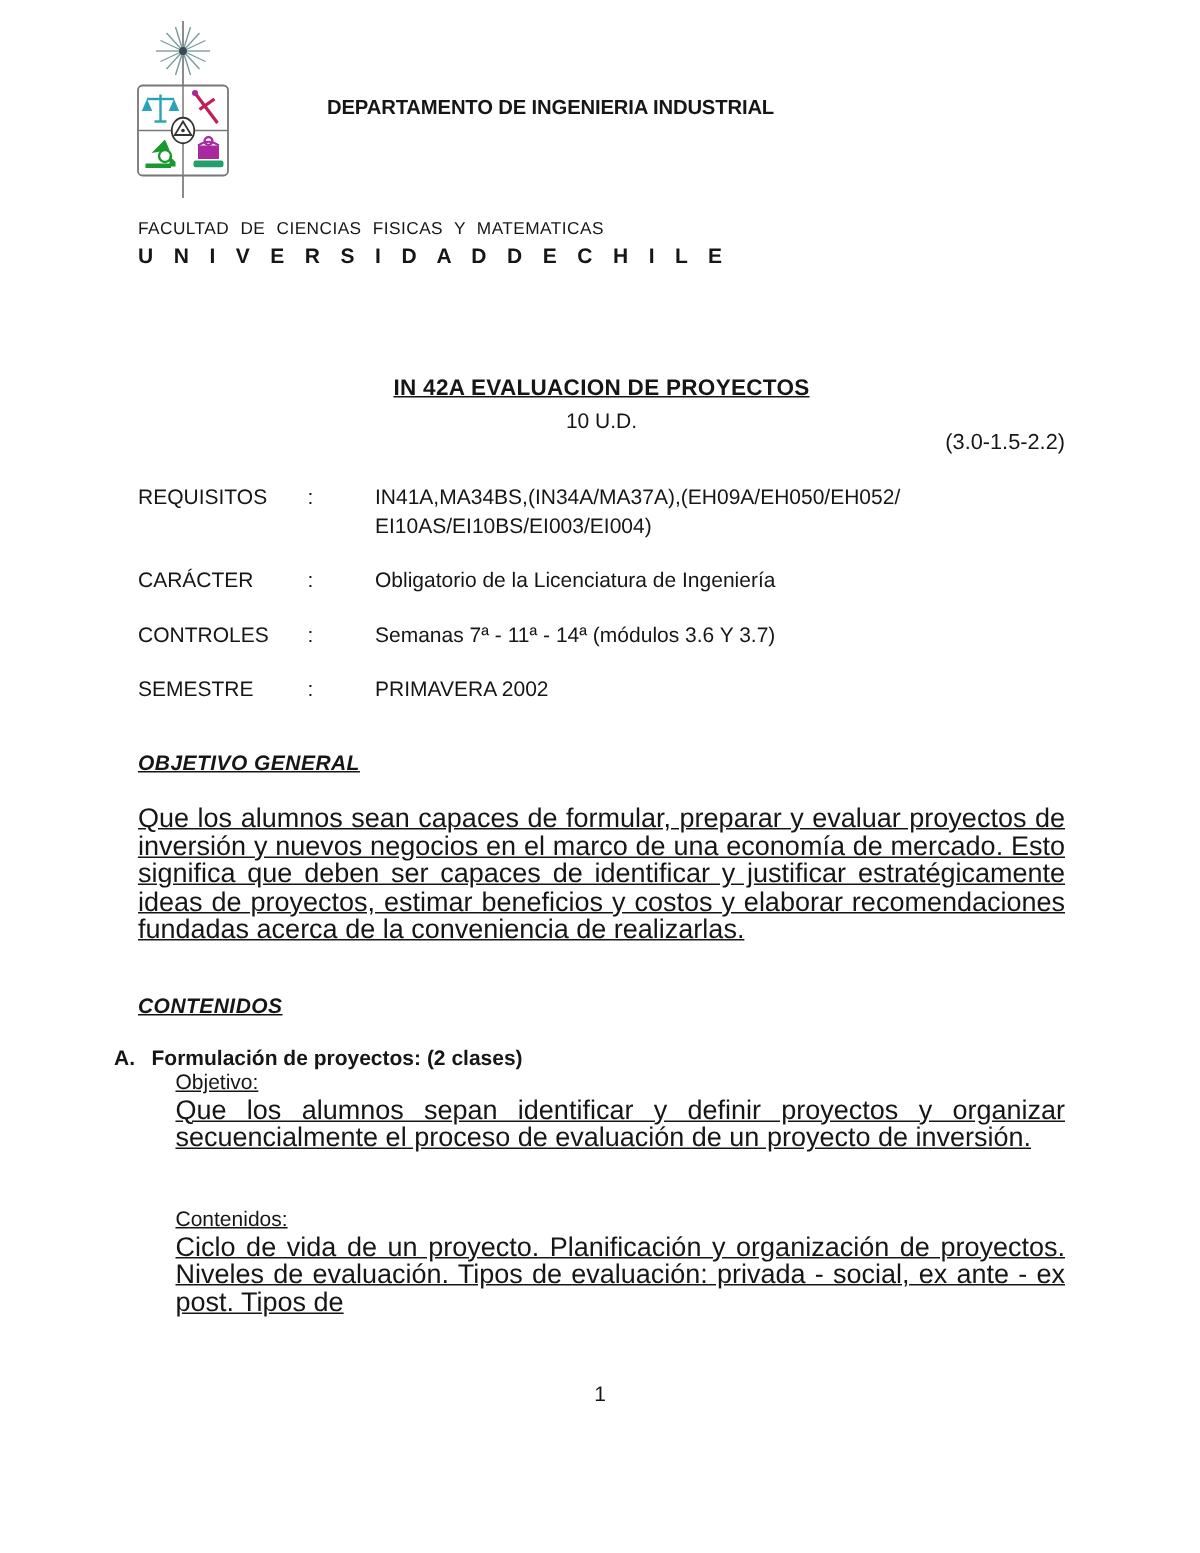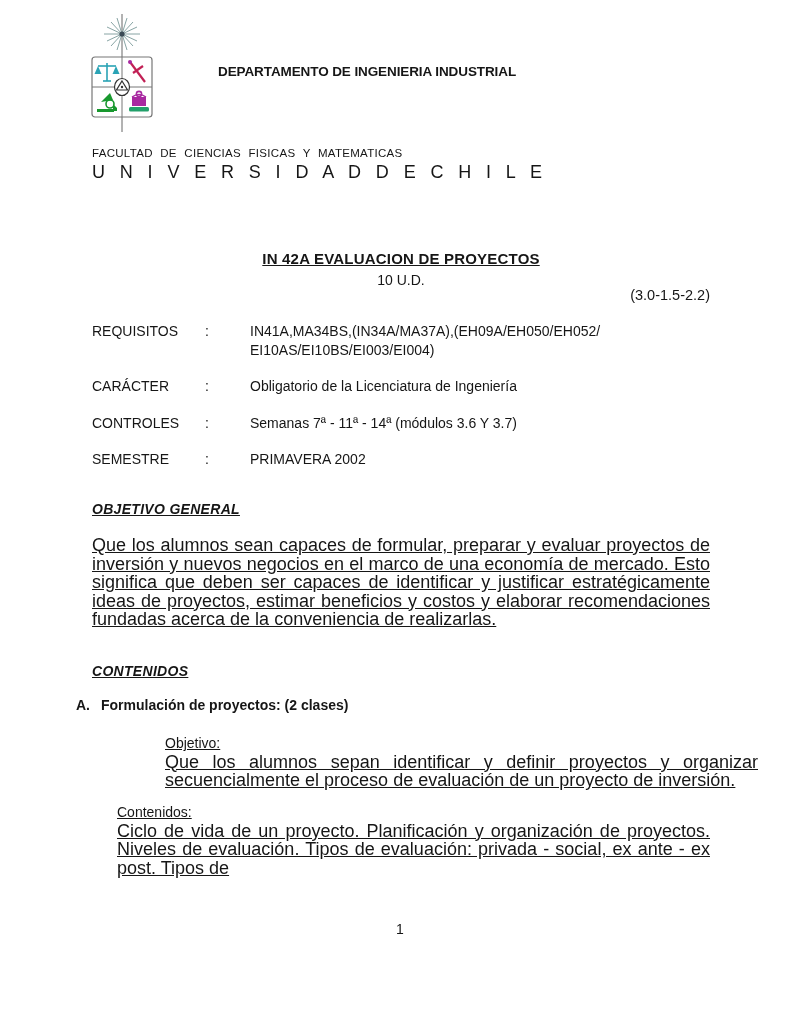--- a/index.html
+++ b/index.html
@@ -21,21 +21,21 @@
     white-space:nowrap;
     padding-left:48px;
   }
   .faculty {
     position:absolute; left:92px; top:147px;
     font-size:11.5px; letter-spacing:0.3px; word-spacing:4px;
     white-space:nowrap;
   }
   .univ {
     position:absolute; left:92px; top:162px;
-    font-size:18px; font-weight:normal; letter-spacing:2.4px; word-spacing:5px;
+    font-size:14px; font-weight:bold; letter-spacing:2.4px; word-spacing:5px;
     white-space:nowrap;
   }
 
   .title-block { position:absolute; left:92px; top:250px; width:618px; text-align:center; }
   .course-title span { font-size:15px; font-weight:bold; text-decoration:underline; letter-spacing:0.2px; }
   .course-units { font-size:14px; margin-top:4px; }
   .credits { position:absolute; left:92px; top:287px; width:618px; text-align:right; font-size:14.5px; }
 
   .details { position:absolute; left:92px; top:322px; width:618px; font-size:14px; line-height:18.5px; }
   .drow { display:flex; margin-bottom:18px; }
@@ -50,21 +50,21 @@
     font-size:18px; line-height:18.6px; text-align:justify;text-decoration:underline;
   }
   .og-para { position:absolute; left:92px; top:536px; width:618px; }
 
   .cont-heading { position:absolute; left:92px; top:662px; }
 
   .section-a { position:absolute; left:76px; top:697px; font-size:14px; font-weight:bold; }
   .sec-letter { display:inline-block; width:25px; }
 
   .sub { position:absolute; left:117px; width:593px; font-size:14px; line-height:18.6px; }
-  .sub-objetivo { top:734px;margin-left:48px; }
+  .sub-objetivo { top:712px; }
   .sub-contenidos { top:803px; }
   .sub-label span { text-decoration:underline; }
 
   .page-number { position:absolute; left:0; top:921px; width:800px; text-align:center; font-size:14px; }
 </style>
 </head>
 <body>
 
 <div class="page">
 

